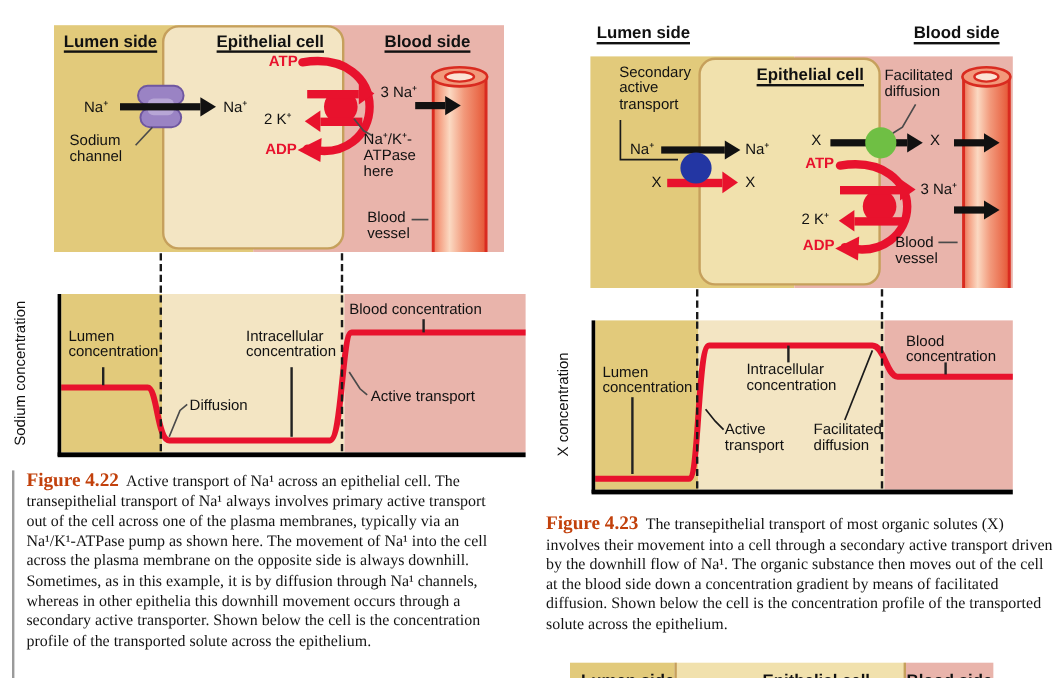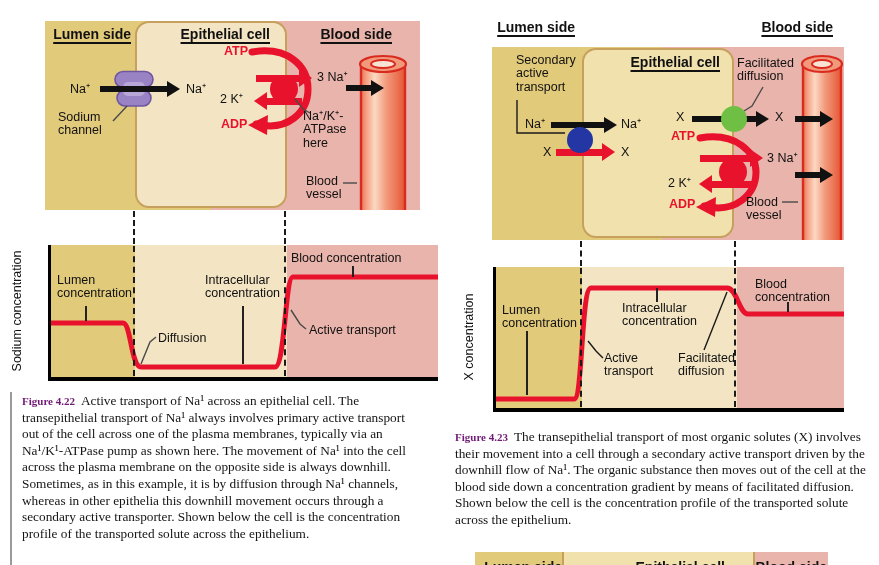--- a/index.html
+++ b/index.html
@@ -27,21 +27,21 @@
   .arr.red.rev .hd{border-left:none;border-right:13px solid #e8122d;}
   
   .circ{position:absolute;border-radius:50%;z-index:6;}
   .dash{position:absolute;width:0;border-left:2px dashed #1a1a1a;z-index:3;}
   .tick{position:absolute;width:1.5px;background:#222;z-index:5;}
   .axis{position:absolute;background:#000;z-index:4;}
   .ylab{position:absolute;z-index:6;font-size:12.5px;text-align:center;transform:rotate(-90deg);}
   
   .cap{position:absolute;z-index:6;font-family:"Liberation Serif",serif;font-size:13.3px;
        line-height:16.6px;color:#141414;text-align:left;}
-  .cap .ft{font-size:11px;font-weight:bold;color:#701a75;padding-right:6px;}
+  .cap .ft{font-size:16px;font-weight:bold;color:#c2410c;padding-right:6px;}
   .rule{position:absolute;width:2px;background:#9a9a9a;z-index:6;}
   svg{position:absolute;overflow:visible;}
 </style>
 </head>
 <body>
 
 <div id="page">
 
   <div class="panel" style="left:45px;top:21px;width:375px;height:189px;">
     <div class="zone" style="left:0;width:166px;background:#e2ca7b;"></div>

